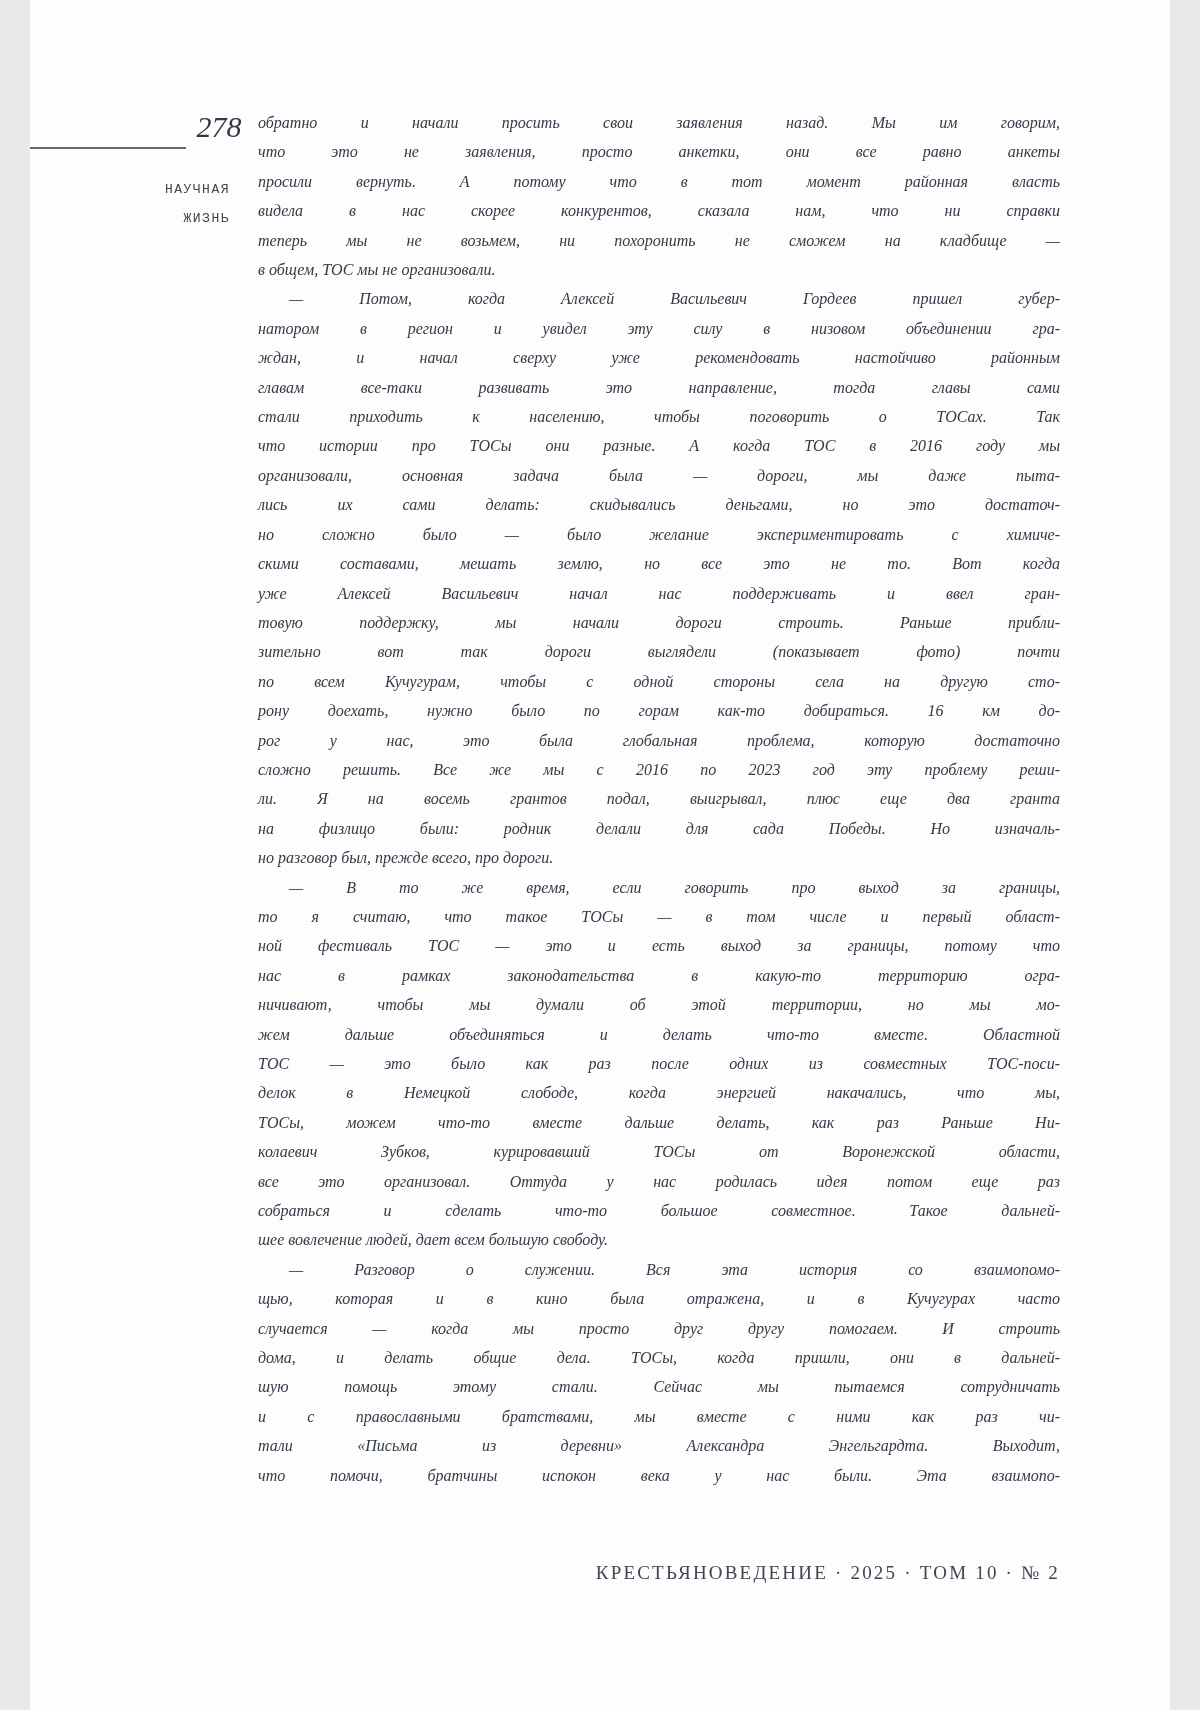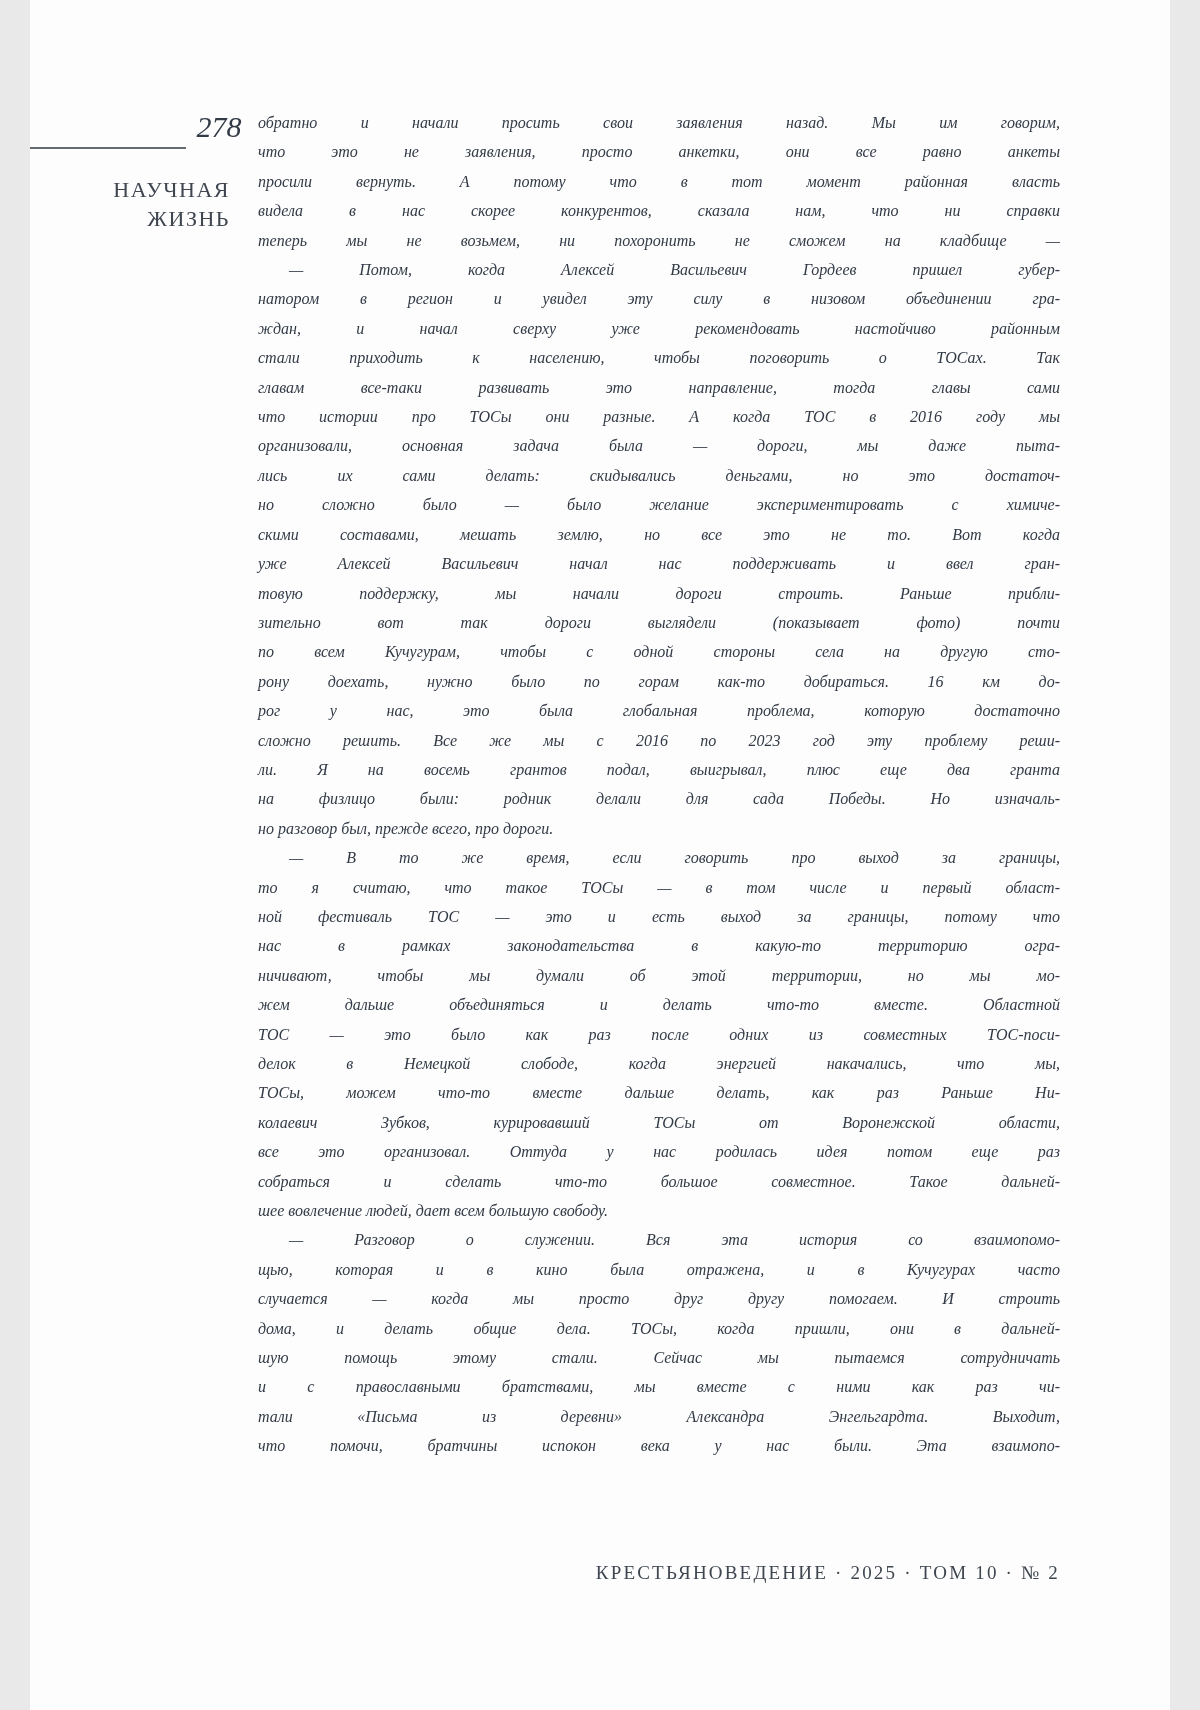--- a/index.html
+++ b/index.html
@@ -22,22 +22,22 @@
     width:156px;height:2px;background:var(--rule);
   }
   .page-number{
     position:absolute;left:158px;top:110px;width:62px;
     font-style:italic;font-size:30px;color:var(--ink);
     text-align:center;
   }
   .margin-label{
     position:absolute;left:0;top:176px;width:200px;
     text-align:right;
-    font-family:Liberation Serif, serif;
-    font-size:22px;line-height:28.5px;letter-spacing:1.5px;
+    font-family:Liberation Mono, monospace;
+    font-size:13px;line-height:28.5px;letter-spacing:1.5px;
     color:var(--muted);
   }
   .body-text{
     position:absolute;left:228px;top:108px;width:802px;
     font-style:italic;font-size:16px;line-height:29.4px;
     color:var(--ink);
   }
   .body-text .line{
     text-align:justify;
     white-space:normal;
@@ -68,25 +68,26 @@
     <div>НАУЧНАЯ</div>
     <div>ЖИЗНЬ</div>
   </div>
 
   <div class="body-text">
       <div class="line just">обратно и начали просить свои заявления назад. Мы им говорим,</div>
       <div class="line just">что это не заявления, просто анкетки, они все равно анкеты</div>
       <div class="line just">просили вернуть. А потому что в тот момент районная власть</div>
       <div class="line just">видела в нас скорее конкурентов, сказала нам, что ни справки</div>
       <div class="line just">теперь мы не возьмем, ни похоронить не сможем на кладбище —</div>
+      <div class="line">в общем, ТОС мы не организовали.</div>
       <div class="line indent just">— Потом, когда Алексей Васильевич Гордеев пришел губер-</div>
       <div class="line just">натором в регион и увидел эту силу в низовом объединении гра-</div>
       <div class="line just">ждан, и начал сверху уже рекомендовать настойчиво районным</div>
+      <div class="line just">главам все-таки развивать это направление, тогда главы сами</div>
       <div class="line just">стали приходить к населению, чтобы поговорить о ТОСах. Так</div>
-      <div class="line just">главам все-таки развивать это направление, тогда главы сами</div>
       <div class="line just">что истории про ТОСы они разные. А когда ТОС в 2016 году мы</div>
       <div class="line just">организовали, основная задача была — дороги, мы даже пыта-</div>
       <div class="line just">лись их сами делать: скидывались деньгами, но это достаточ-</div>
       <div class="line just">но сложно было — было желание экспериментировать с химиче-</div>
       <div class="line just">скими составами, мешать землю, но все это не то. Вот когда</div>
       <div class="line just">уже Алексей Васильевич начал нас поддерживать и ввел гран-</div>
       <div class="line just">товую поддержку, мы начали дороги строить. Раньше прибли-</div>
       <div class="line just">зительно вот так дороги выглядели (показывает фото) почти</div>
       <div class="line just">по всем Кучугурам, чтобы с одной стороны села на другую сто-</div>
       <div class="line just">рону доехать, нужно было по горам как-то добираться. 16 км до-</div>

